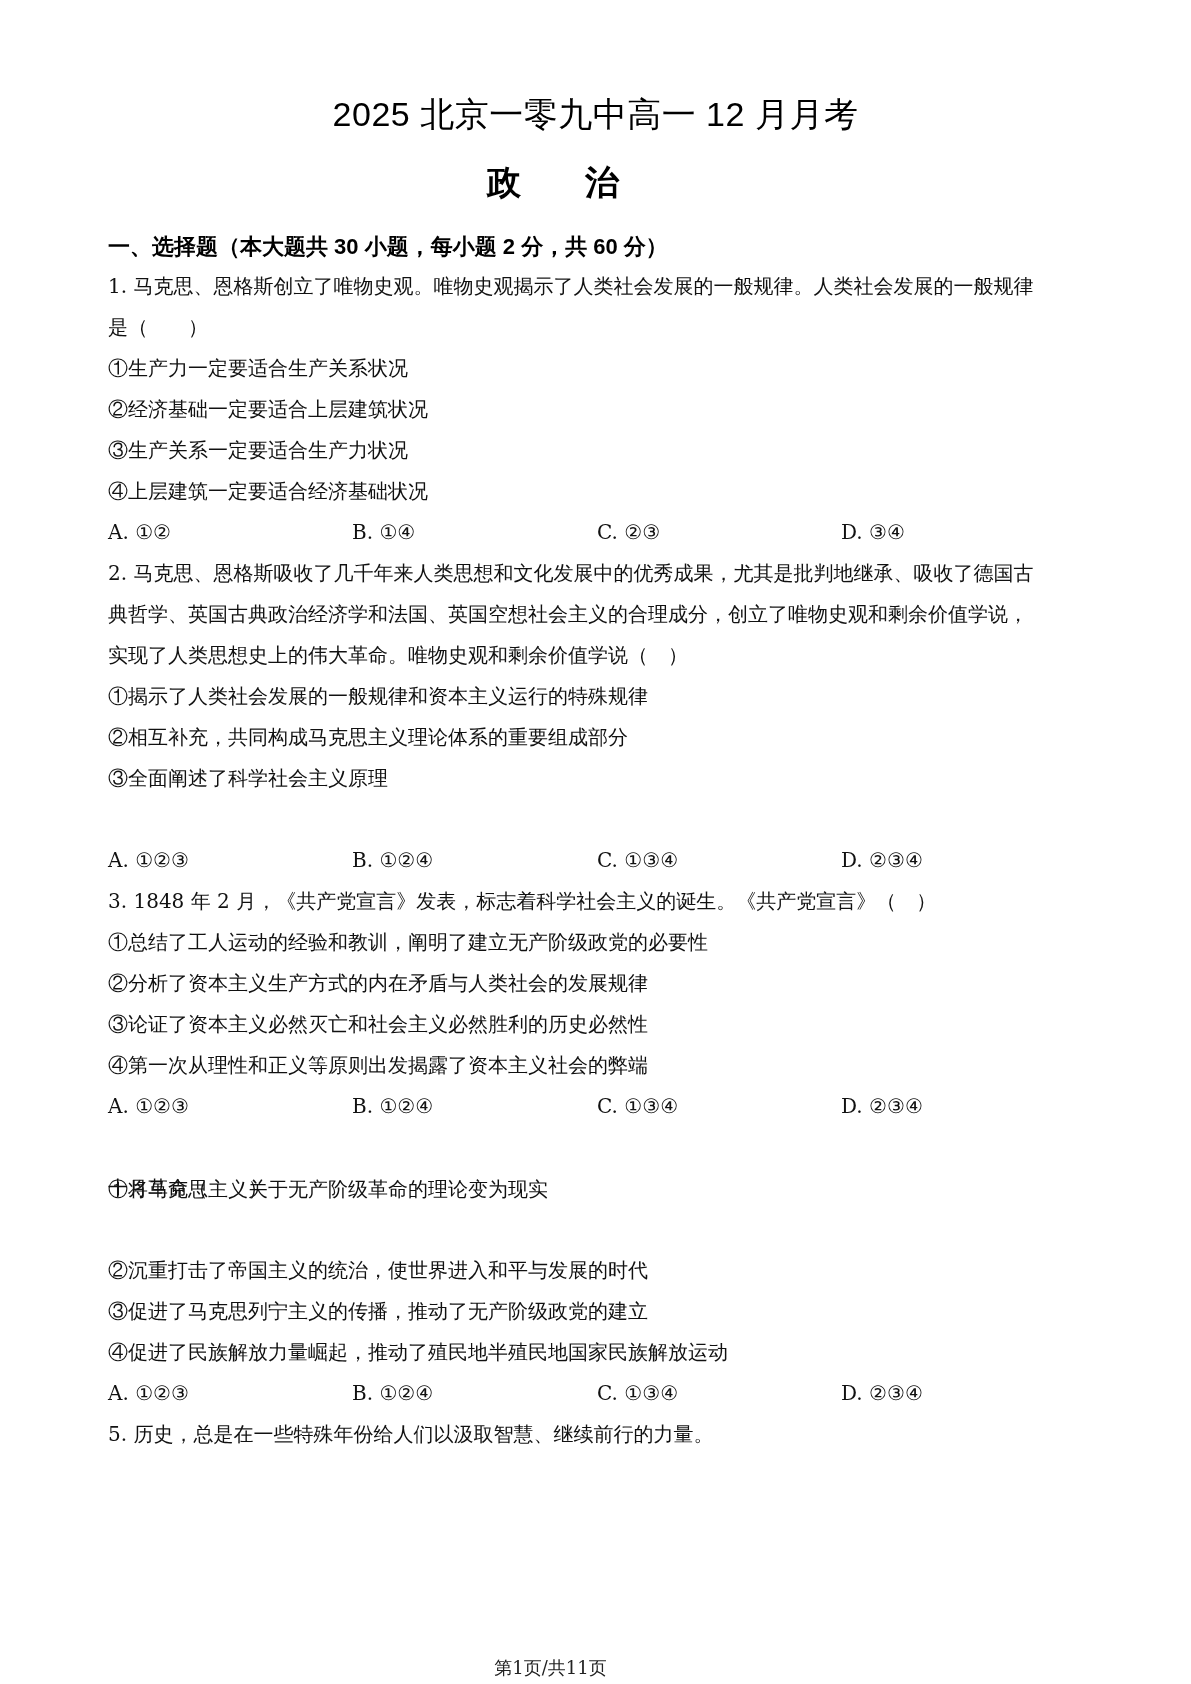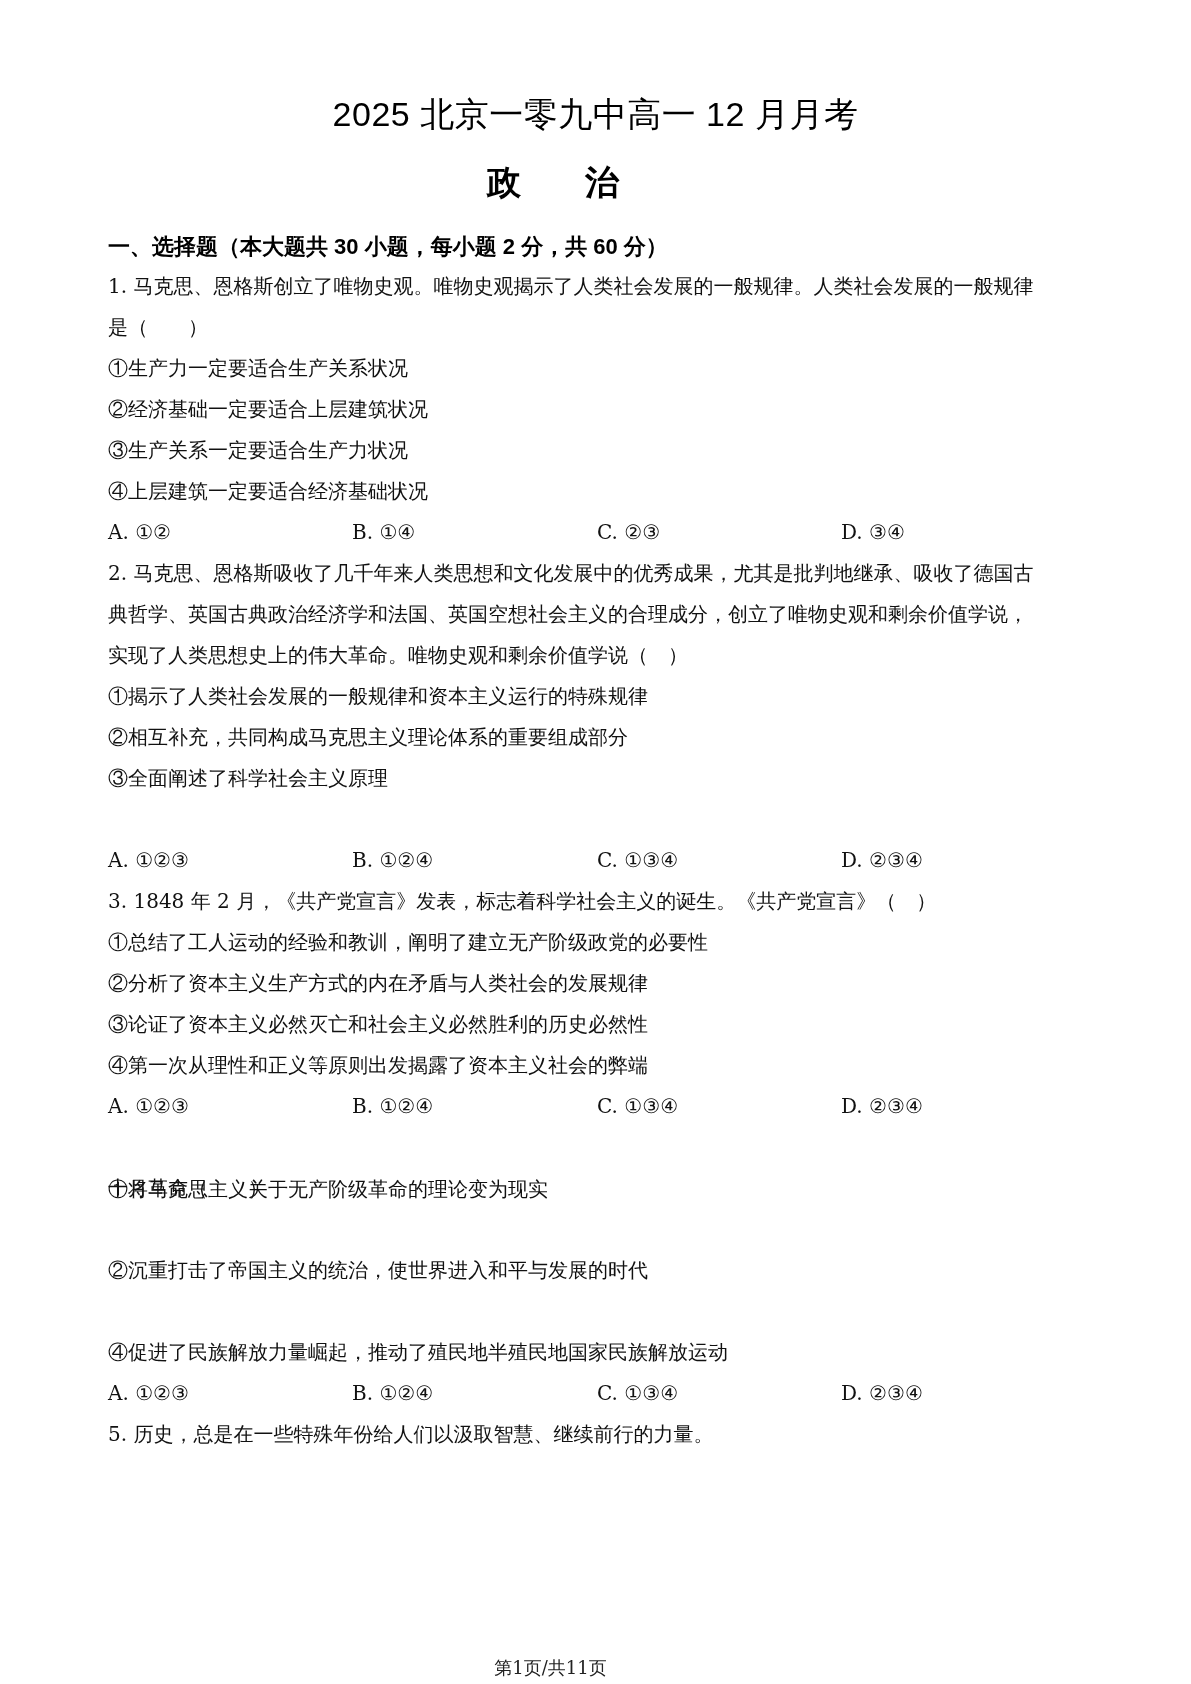--- a/index.html
+++ b/index.html
@@ -83,20 +83,21 @@
   <div class="opts" style="top:1092px">
     <span class="opt" style="left:0">A. ①②③</span>
     <span class="opt" style="left:244px">B. ①②④</span>
     <span class="opt" style="left:489px">C. ①③④</span>
     <span class="opt" style="left:733px">D. ②③④</span>
   </div>
 
   <div class="line" style="top:1174px">十月革命（　　）</div>
   <div class="line" style="top:1175px">①将马克思主义关于无产阶级革命的理论变为现实</div>
   <div class="line" style="top:1256px">②沉重打击了帝国主义的统治，使世界进入和平与发展的时代</div>
+  <div class="line" style="top:1297px">③促进了马克思列宁主义的传播，推动了无产阶级政党的建立</div>
   <div class="line" style="top:1338px">④促进了民族解放力量崛起，推动了殖民地半殖民地国家民族解放运动</div>
   <div class="opts" style="top:1379px">
     <span class="opt" style="left:0">A. ①②③</span>
     <span class="opt" style="left:244px">B. ①②④</span>
     <span class="opt" style="left:489px">C. ①③④</span>
     <span class="opt" style="left:733px">D. ②③④</span>
   </div>
 
   <div class="line" style="top:1420px">5. 历史，总是在一些特殊年份给人们以汲取智慧、继续前行的力量。</div>
 

